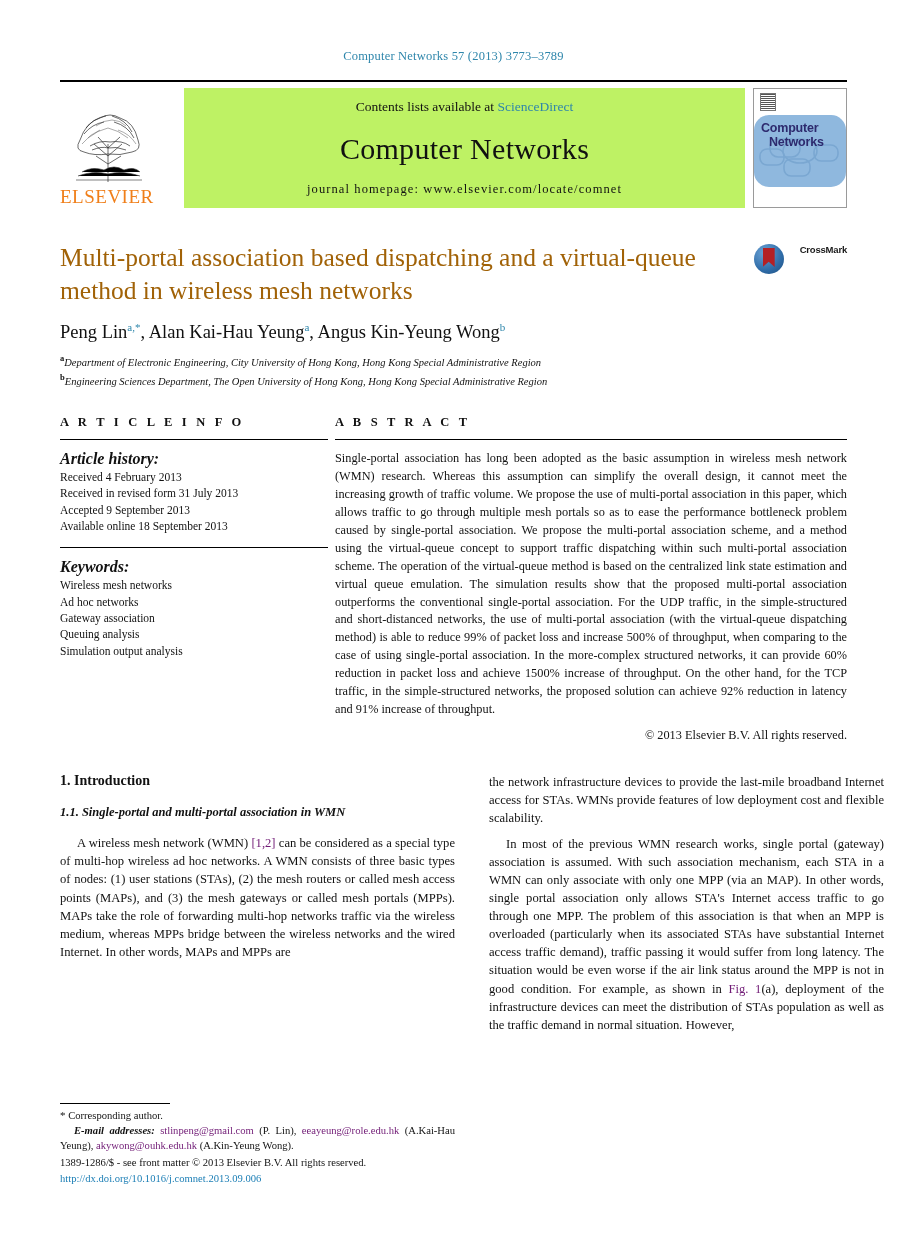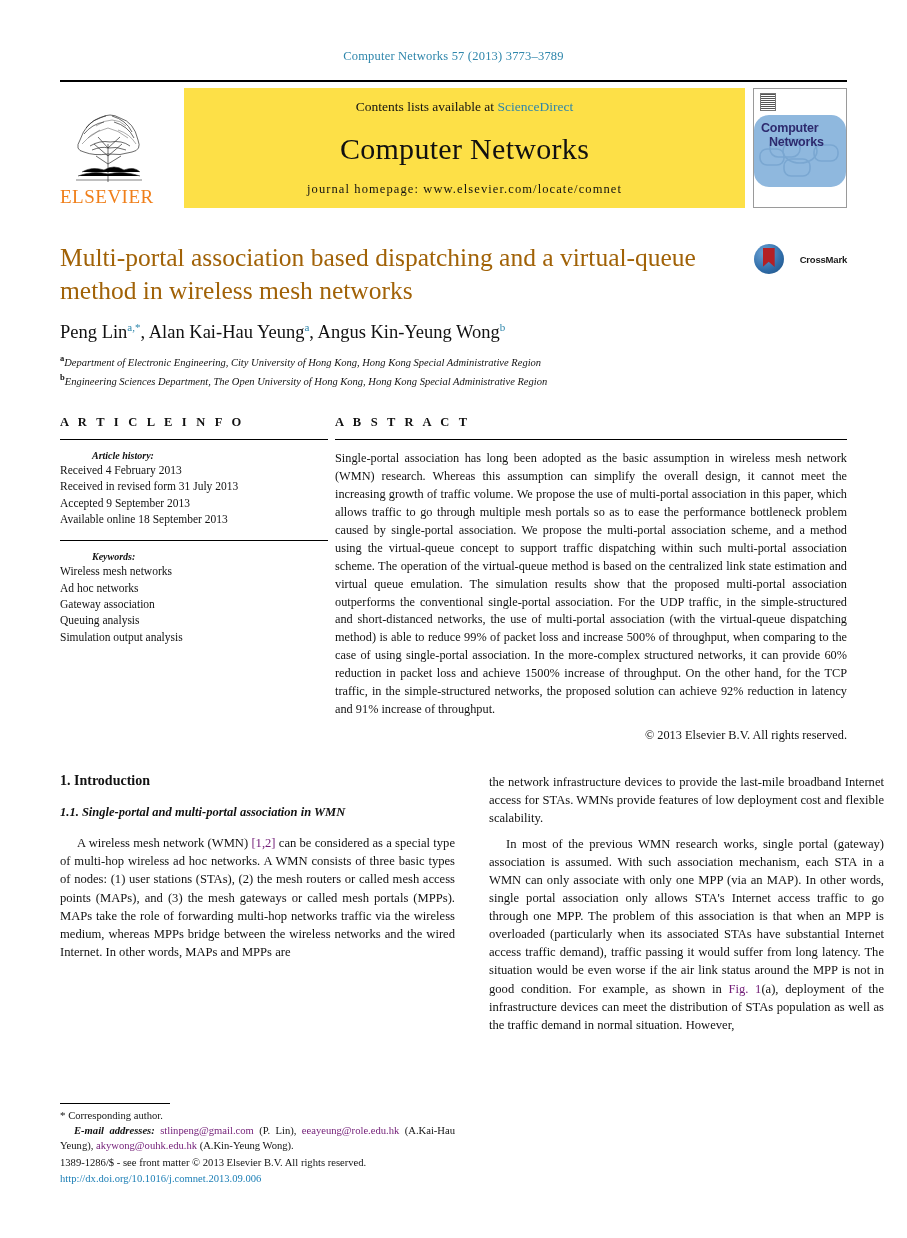--- a/index.html
+++ b/index.html
@@ -56,21 +56,21 @@
     font-family: "Liberation Serif", serif;
     font-size: 19px;
     letter-spacing: .5px;
     color: #f07f1a;
     font-weight: 400;
     line-height: 1;
     margin-top: 1px;
   }
   .contents-banner {
     flex: 1 1 auto;
-    background: #fde047;
+    background: #bef264;
     margin: 0 8px 0 6px;
     display: flex;
     flex-direction: column;
     align-items: center;
     justify-content: space-between;
     padding: 11px 0 11px 0;
   }
   .contents-line {
     font-size: 13.5px;
     color: #111;
@@ -148,21 +148,20 @@
     font-family: Liberation Serif, serif;
     color: #a16207;
     margin: 0;
     font-weight: normal;
   }
   .crossmark {
     position: absolute;
     right: 0;
     top: 2px;
     display: flex;
-    align-items: center;
     gap: 16px;
   }
   .cm-badge {
     width: 30px; height: 30px;
     border-radius: 50%;
     background: radial-gradient(circle at 35% 30%, #6ba3d6 0%, #2f6ca8 60%, #1d4e7d 100%);
     position: relative;
   }
   .cm-badge::after {
     content: "";
@@ -207,26 +206,25 @@
     font-weight: bold;
     font-size: 12.5px;
     letter-spacing: 3.2px;
     color: #111;
   }
   .rule {
     border-top: 1px solid #000;
     margin: 9px 0 10px 0;
   }
   .info-sub {
-    font-size: 10px;
+    font-size: 16px;
     font-style: italic;
     font-weight: bold;
     color: #111;
     margin-bottom: 1px;
-    margin-left: 32px;
   }
   .info-list {
     font-size: 11.5px;
     line-height: 1.42;
     color: #111;
   }
   .kw-block { margin-top: 13px; }
   .abs-body {
     font-size: 12.3px;
     line-height: 1.46;

